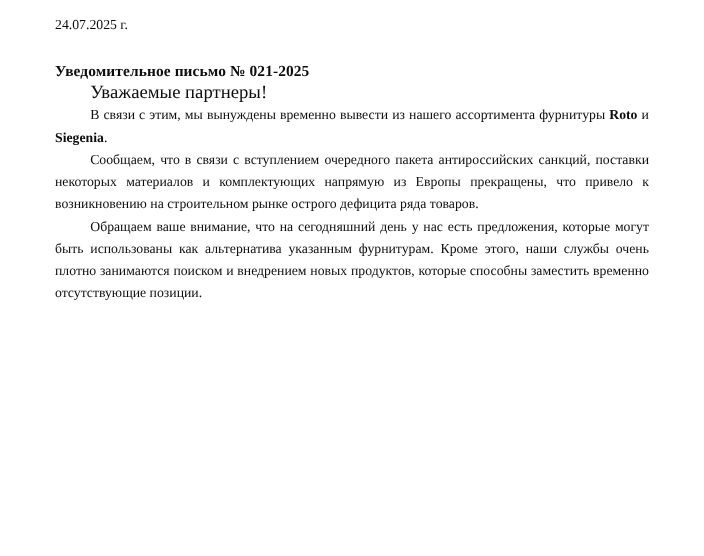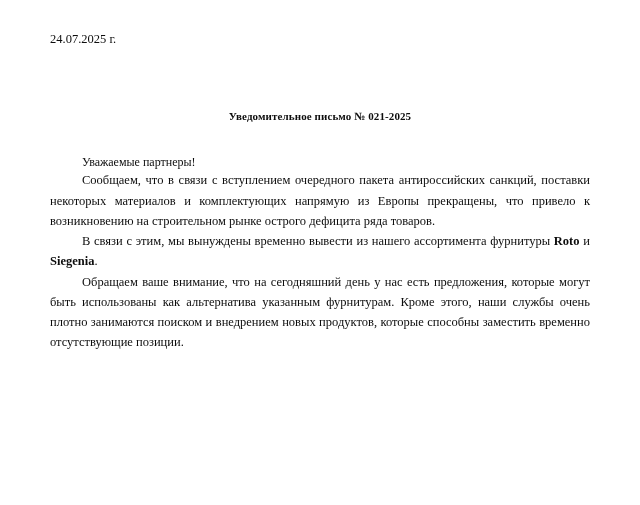--- a/index.html
+++ b/index.html
@@ -17,39 +17,38 @@
   .page {
     position: relative;
     width: 640px;
     height: 505px;
     box-sizing: border-box;
     padding: 0;
   }
   .content {
     position: absolute;
     left: 50px;
-    top: 17px;
+    top: 0;
     width: 540px;
   }
   .date-line {
     margin-top: 14px;
     font-size: 12.5px;
     line-height: 1.3;
     text-align: left;
   }
   .doc-title {
-    margin-top: 63px;
-    text-align: center;
+    margin-top: 28px;
+    text-align: left;
     font-weight: bold;
-    font-size: 11px;
+    font-size: 14px;
     letter-spacing: 0.1px;
   }
   .salutation {
-    margin-top: 33px;
-    font-size: 12px;
+    font-size: 17px;
     text-indent: 32px;
   }
   p.body-par {
     font-size: 12.5px;
     line-height: 1.62;
     text-align: justify;
     text-indent: 32px;
     margin: 0;
   }
   .par-1 { margin-top: 28px; }
@@ -65,21 +64,21 @@
 
 <div class="page">
   <div class="content">
 
     <div class="date-line">24.07.2025 г.</div>
 
     <div class="doc-title">Уведомительное письмо № 021-2025</div>
 
     <div class="salutation">Уважаемые партнеры!</div>
 
+    <p class="body-par par-2"><span>В связи с этим, мы вынуждены временно вывести из нашего ассортимента фурнитуры </span><b class="brand">Roto</b><span> и </span><b class="brand">Siegenia</b><span>.</span></p>
+
     <p class="body-par par-1">Сообщаем, что в связи с вступлением очередного пакета антироссийских санкций, поставки некоторых материалов и комплектующих напрямую из Европы прекращены, что привело к возникновению на строительном рынке острого дефицита ряда товаров.</p>
-
-    <p class="body-par par-2"><span>В связи с этим, мы вынуждены временно вывести из нашего ассортимента фурнитуры </span><b class="brand">Roto</b><span> и </span><b class="brand">Siegenia</b><span>.</span></p>
 
     <p class="body-par par-3">Обращаем ваше внимание, что на сегодняшний день у нас есть предложения, которые могут быть использованы как альтернатива указанным фурнитурам. Кроме этого, наши службы очень плотно занимаются поиском и внедрением новых продуктов, которые способны заместить временно отсутствующие позиции.</p>
 
 
   </div>
 </div>
 
 </body></html>

